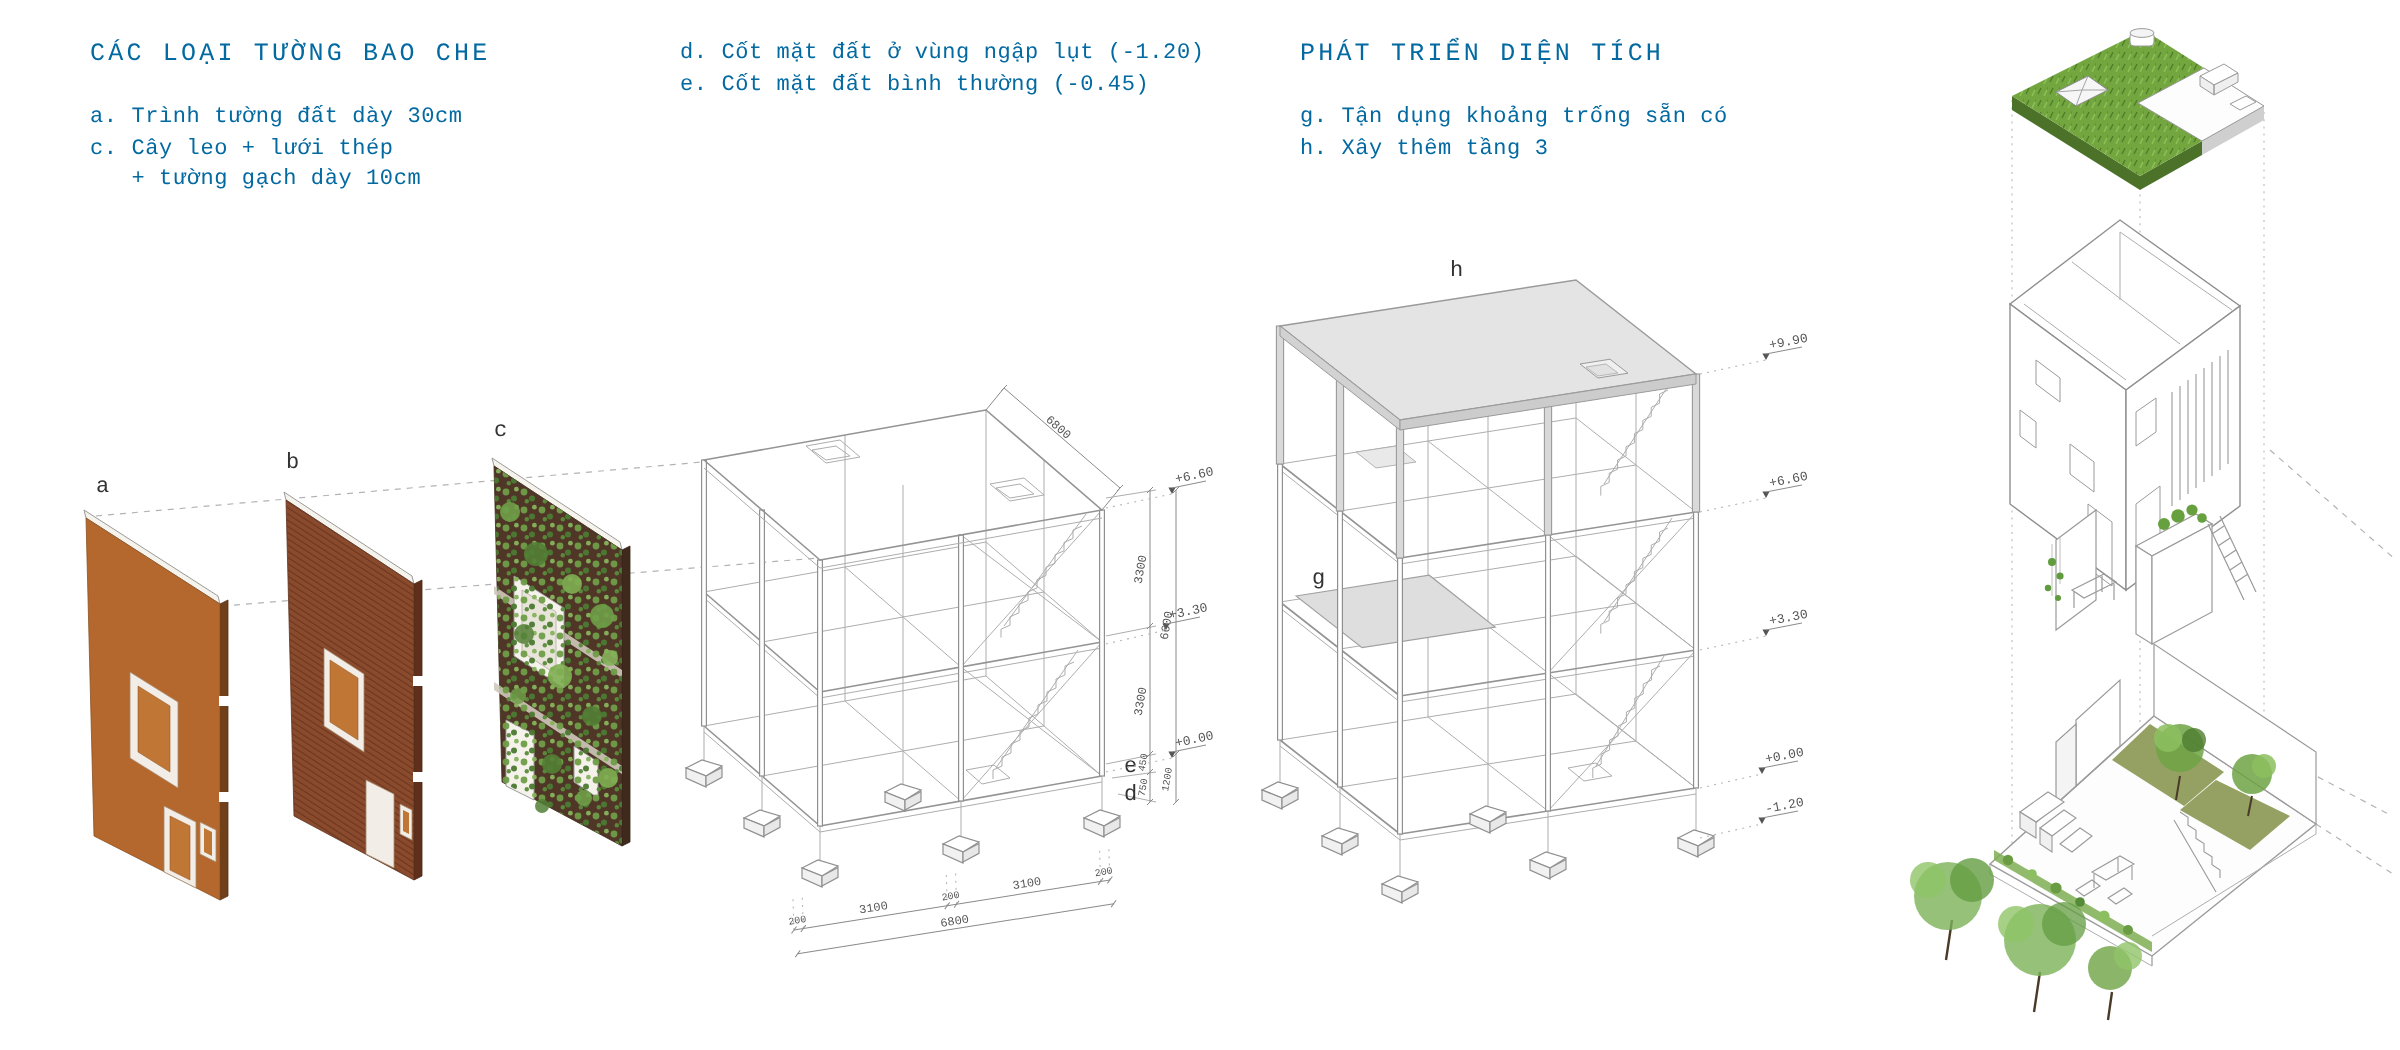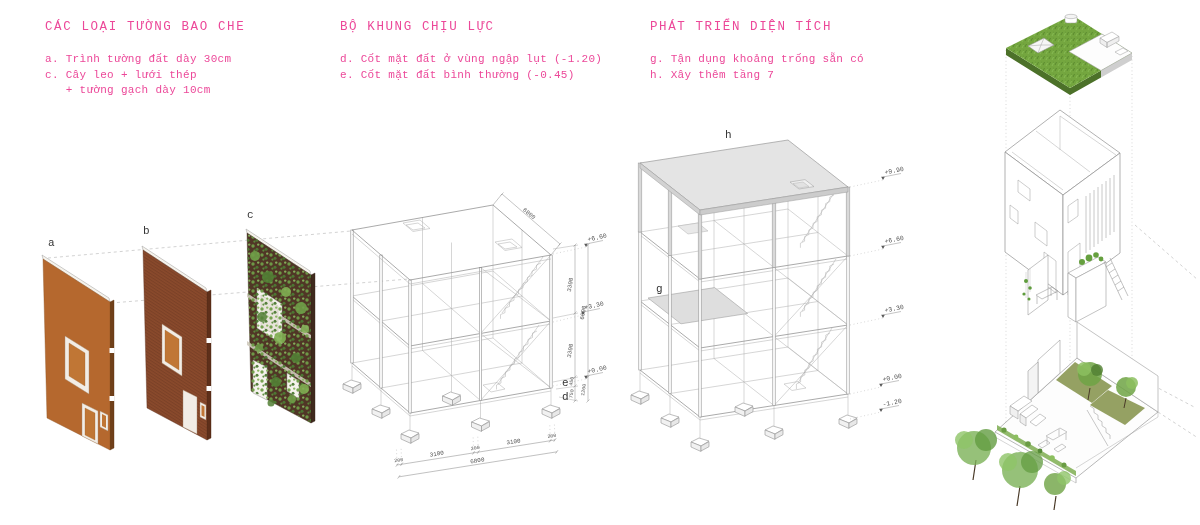--- a/index.html
+++ b/index.html
@@ -1,17 +1,17 @@
 <!DOCTYPE html>
 <html><head>
 <meta charset="utf-8">
 <style>
   html,body{margin:0;padding:0;background:#fff;}
   .canvas{position:relative;width:1200px;height:525px;background:#fff;overflow:hidden;
-          font-family:"Liberation Mono","DejaVu Sans Mono",monospace;color:#ec4899;border-radius:16px;}
+          font-family:"Liberation Mono","DejaVu Sans Mono",monospace;color:#0369a1;border-radius:16px;}
   .abs{position:absolute;}
   .textblock{position:absolute;}
   .tb-title{font-size:12.5px;letter-spacing:1.6px;margin:0 0 18px 0;font-weight:normal;white-space:pre;}
   .tb-line{font-size:11px;letter-spacing:.3px;line-height:15.5px;white-space:pre;}
   svg{position:absolute;overflow:visible;}
   svg text{font-family:"Liberation Mono","DejaVu Sans Mono",monospace;fill:#444;}
   .ln{fill:none;stroke:#949494;stroke-width:.8;stroke-linejoin:round;}
   .lnt{fill:none;stroke:#adadad;stroke-width:.5;}
   .wf{fill:#ffffff;stroke:#8f8f8f;stroke-width:.6;}
   .dim{fill:none;stroke:#8a8a8a;stroke-width:.5;}
@@ -33,29 +33,28 @@
   </svg>
 
   <div class="textblock" style="left:45px;top:20px;width:280px">
     <h2 class="tb-title">CÁC LOẠI TƯỜNG BAO CHE</h2>
     <div class="tb-line">a. Trình tường đất dày 30cm</div>
     <div class="tb-line">c. Cây leo + lưới thép</div>
     <div class="tb-line">   + tường gạch dày 10cm</div>
   </div>
 
   <div class="textblock" style="left:340px;top:20px;width:300px">
-    <h2 class="tb-title">BỘ KHUNG CHỊU LỰC</h2>
     <div class="tb-line">d. Cốt mặt đất ở vùng ngập lụt (-1.20)</div>
     <div class="tb-line">e. Cốt mặt đất bình thường (-0.45)</div>
   </div>
 
   <div class="textblock" style="left:650px;top:20px;width:280px">
     <h2 class="tb-title">PHÁT TRIỂN DIỆN TÍCH</h2>
     <div class="tb-line">g. Tận dụng khoảng trống sẵn có</div>
-    <div class="tb-line">h. Xây thêm tầng 7</div>
+    <div class="tb-line">h. Xây thêm tầng 3</div>
   </div>
 
   <svg class="abs" style="left:35px;top:198px" width="310" height="285" viewBox="0 0 310 285">
     <defs>
       <pattern id="brick" patternUnits="userSpaceOnUse" width="6" height="2.6" patternTransform="rotate(33)">
         <rect width="6" height="2.6" fill="#8a4a2c"></rect>
         <path d="M0,0.6 H6" stroke="#6b3621" stroke-width=".55"></path>
       </pattern>
       <pattern id="vine" patternUnits="userSpaceOnUse" width="9" height="9">
         <circle cx="2" cy="3" r="1.7" fill="#6f9e48"></circle>

